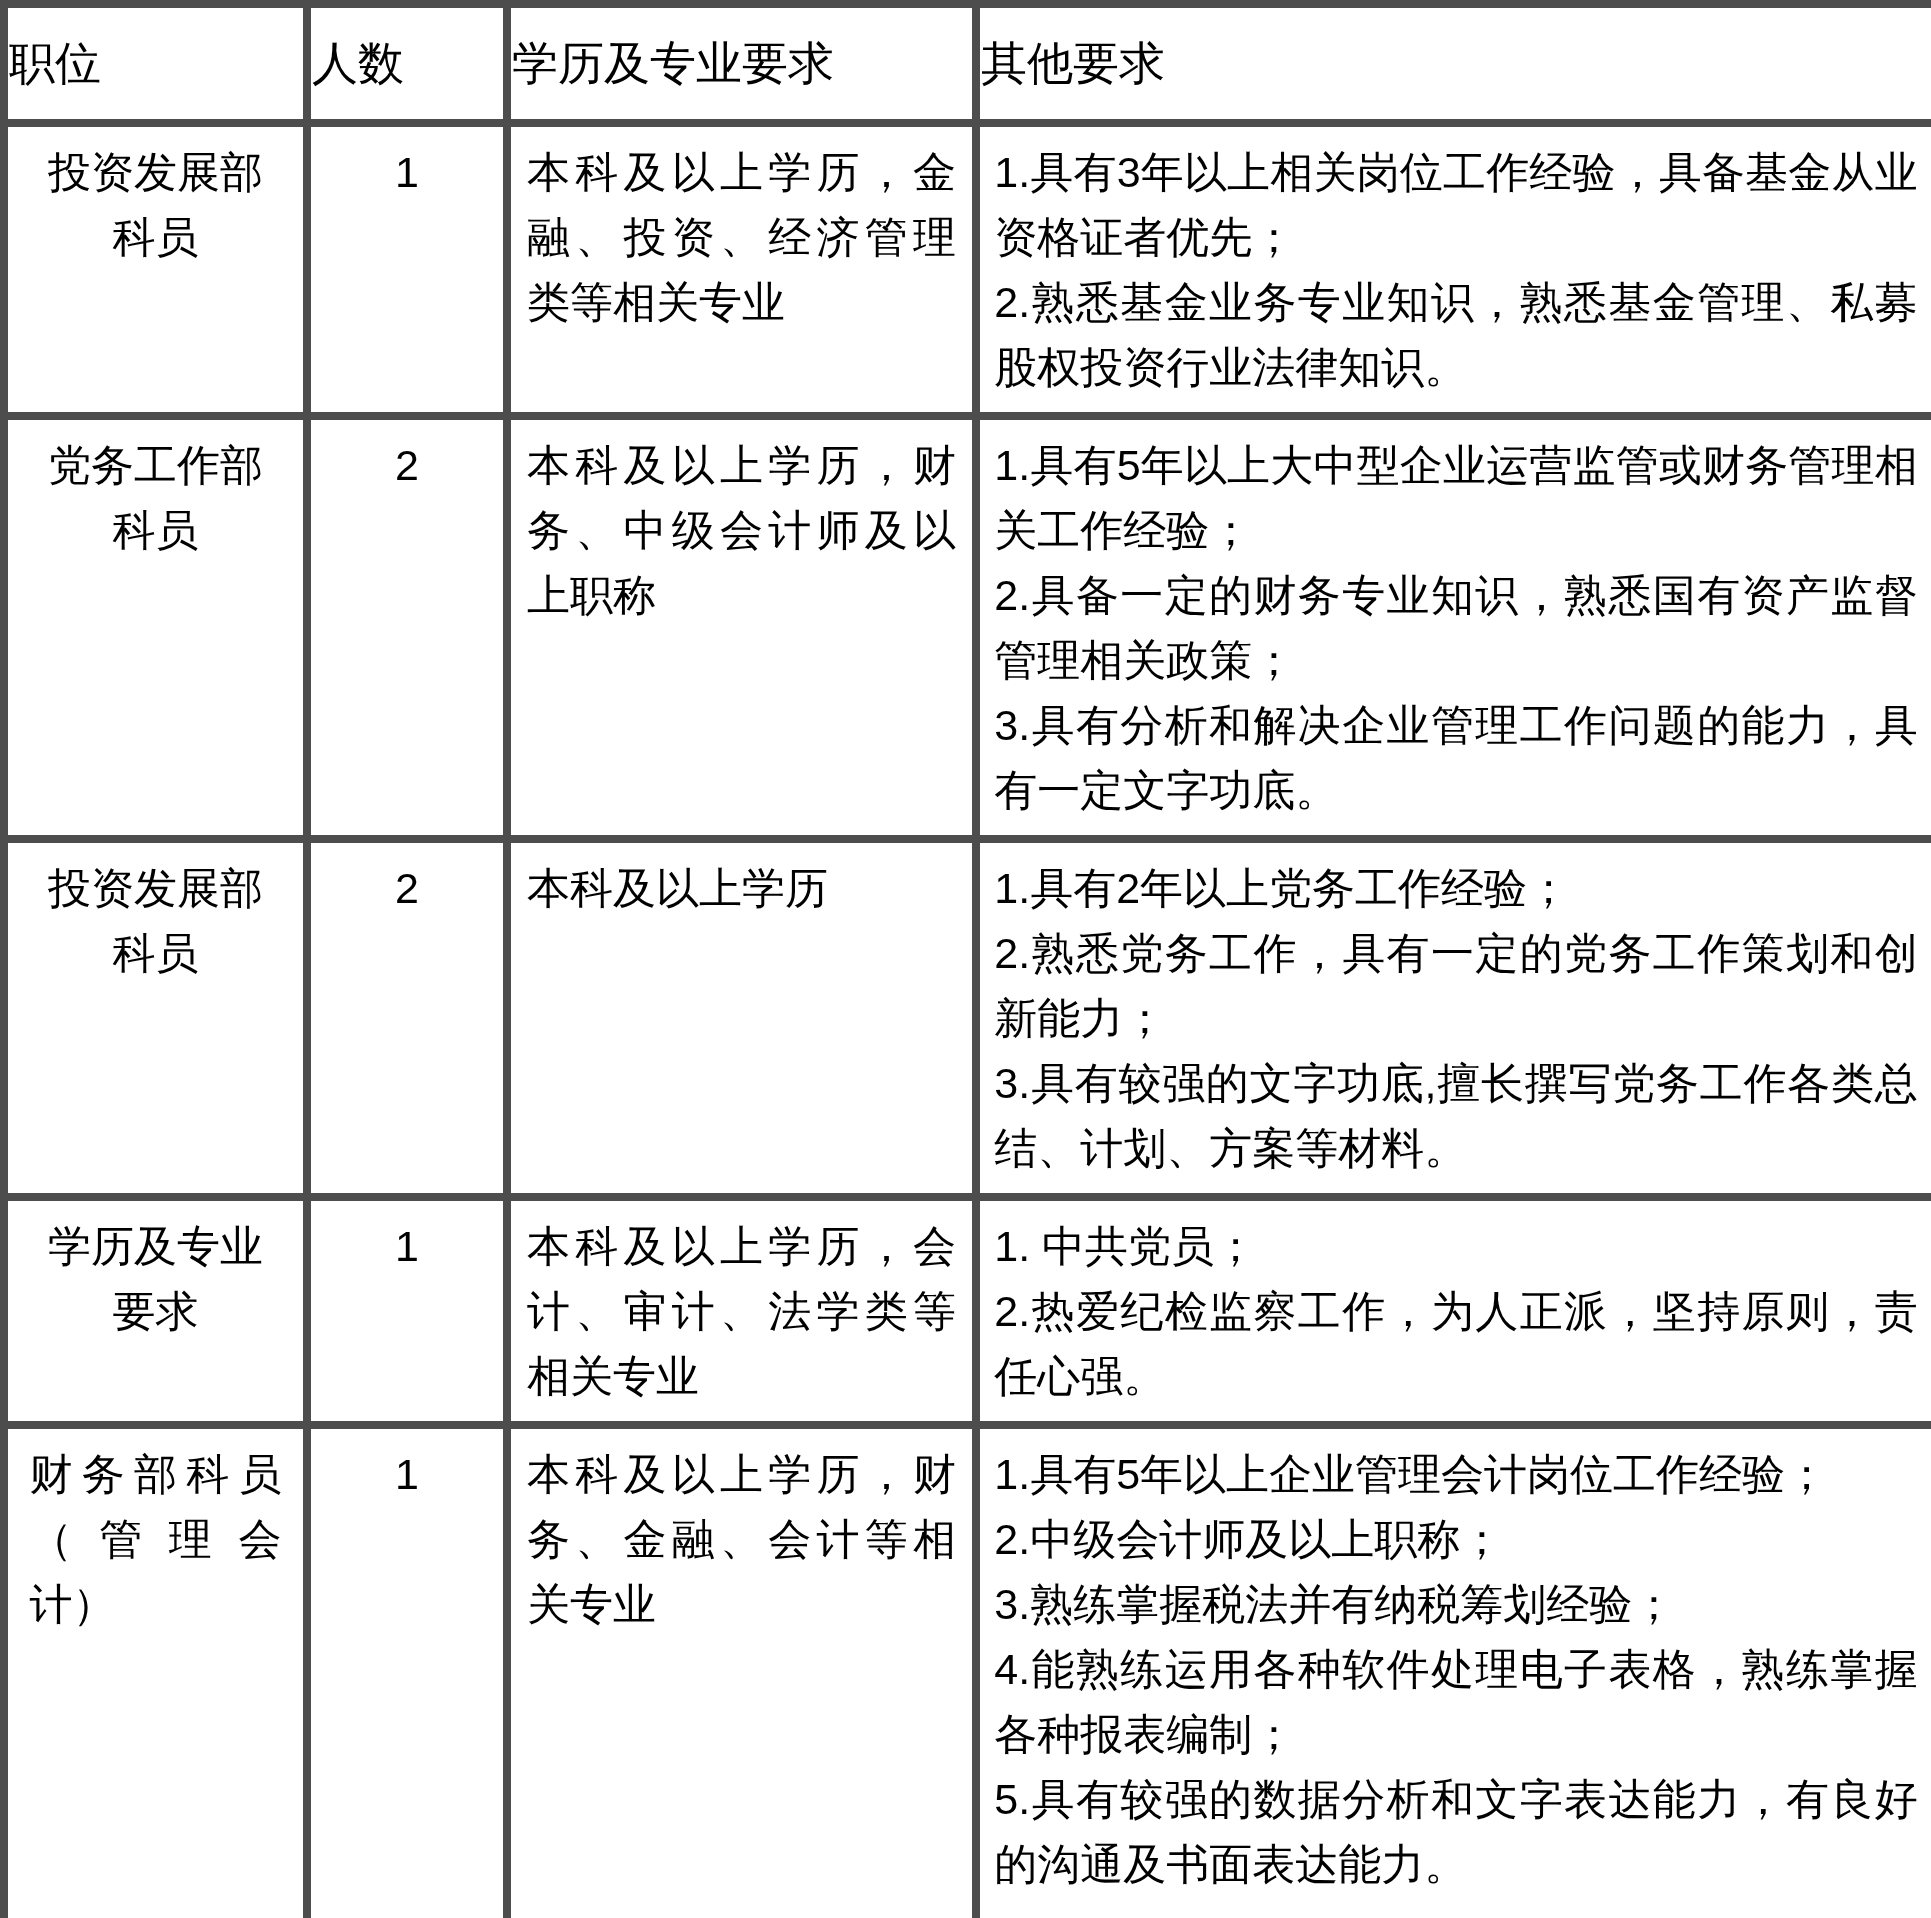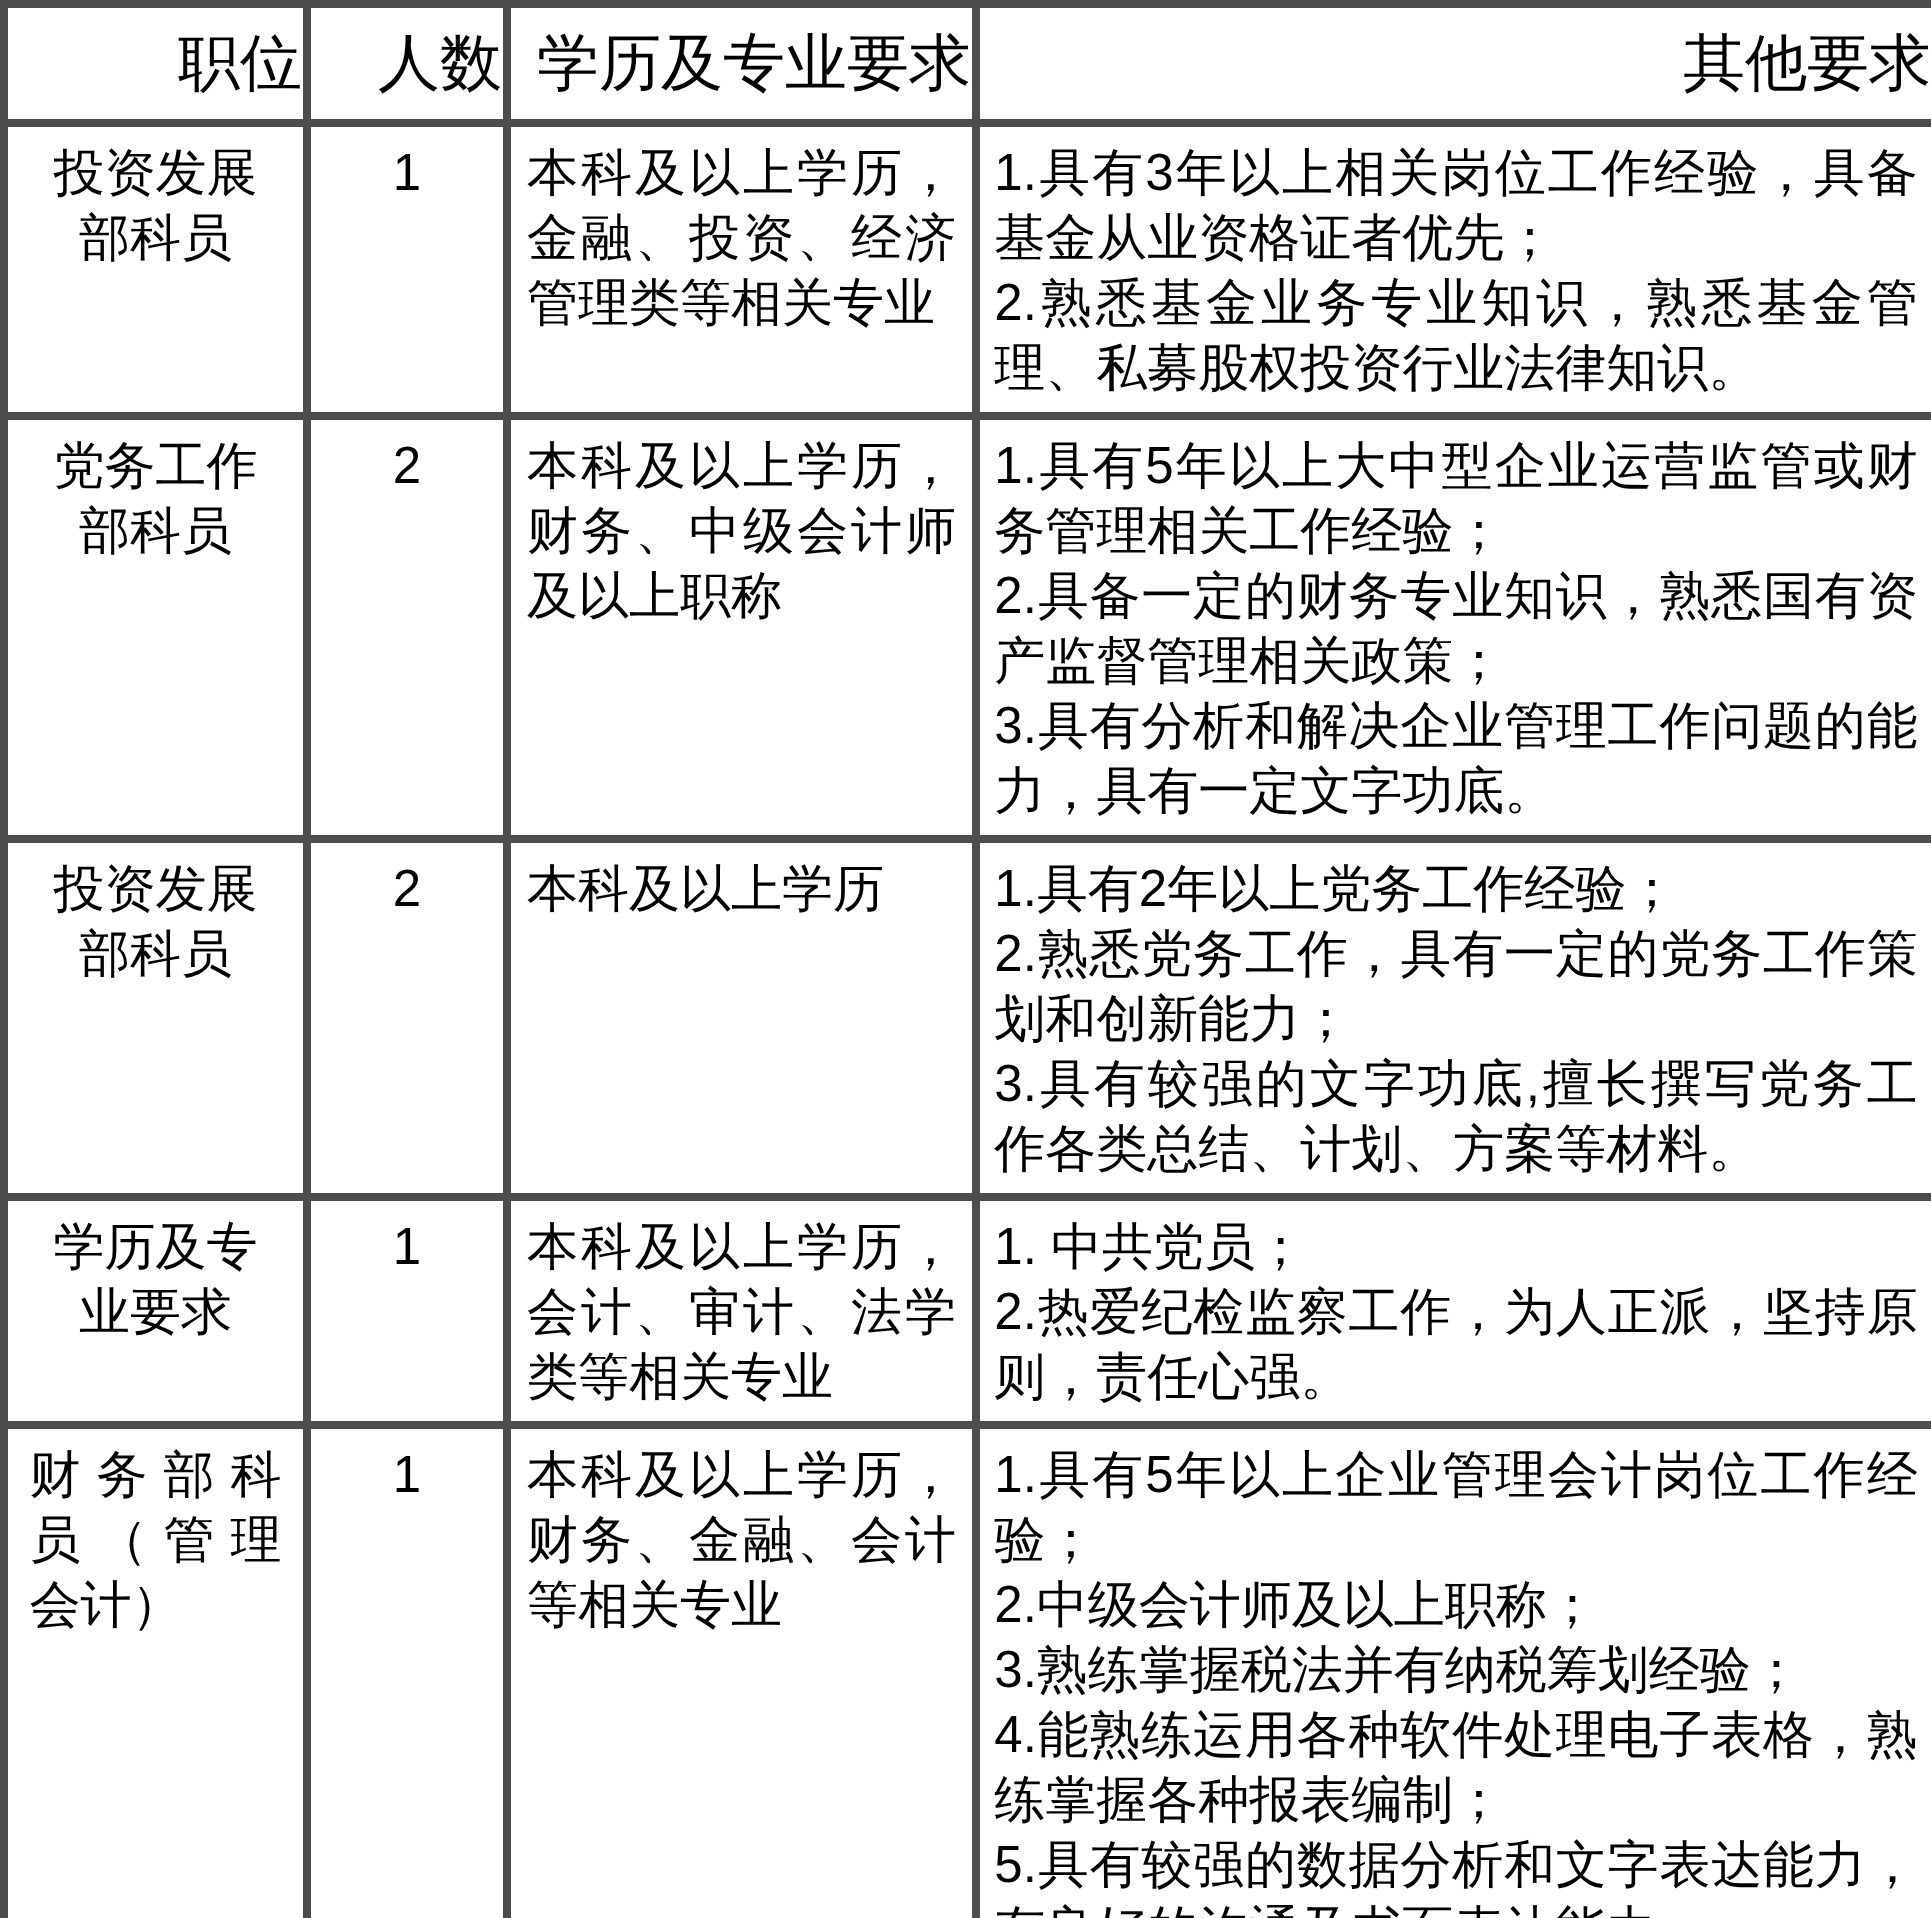--- a/index.html
+++ b/index.html
@@ -26,29 +26,29 @@
     border: 8px solid #4d4d4d;
     box-sizing: border-box;
   }
   col.c1 { width: 303px; }
   col.c2 { width: 200px; }
   col.c3 { width: 469px; }
   col.c4 { width: 960px; }
 
   th {
     height: 119px;
-    font-size: 62px;
+    font-size: 46px;
     font-weight: normal;
-    text-align: right;
+    text-align: left;
     vertical-align: middle;
     line-height: 1.2;
   }
   td {
     vertical-align: top;
-    font-size: 51px;
+    font-size: 43px;
     line-height: 65px;
     padding: 12.5px 14.3px;
   }
   td.pos {
     text-align: center;
     padding: 12.5px 21.4px;
   }
   td.pos.justify {
     text-align: justify;
     text-justify: inter-ideograph;

